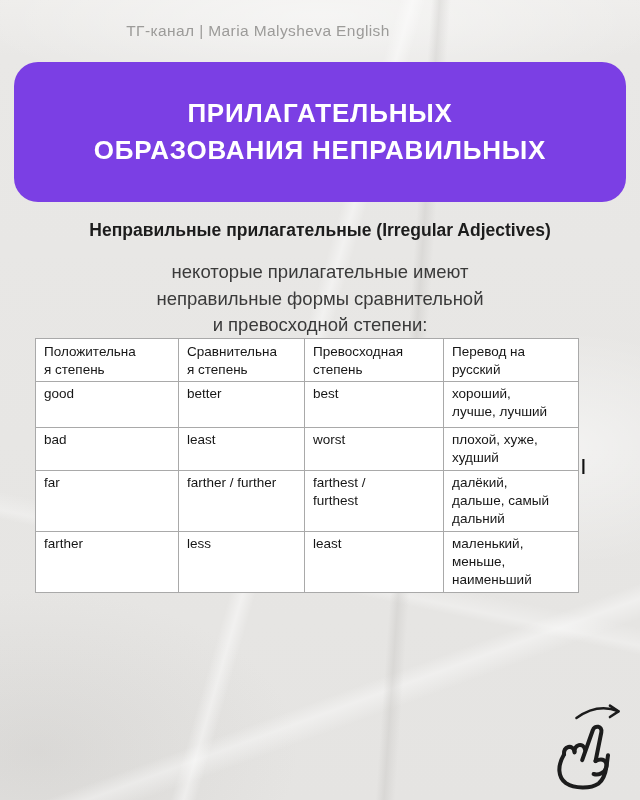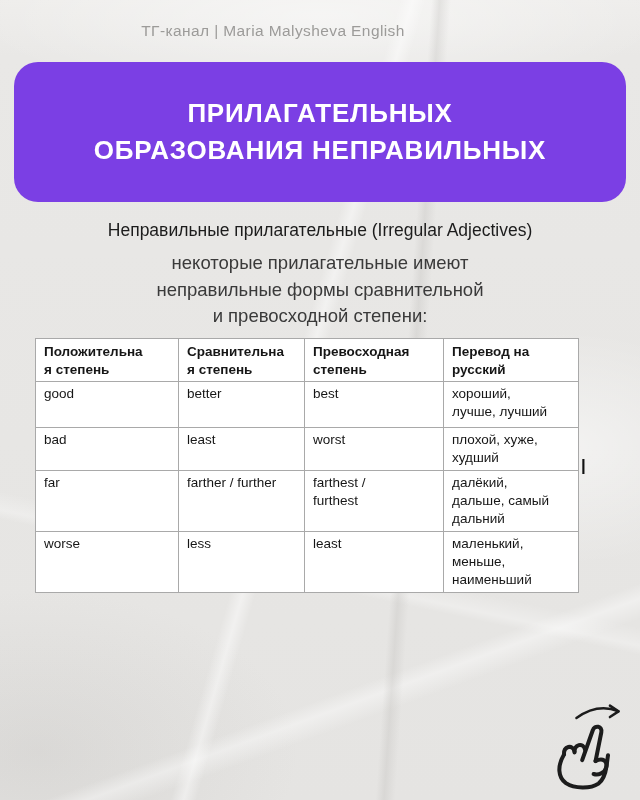--- a/index.html
+++ b/index.html
@@ -19,50 +19,50 @@
       linear-gradient(106deg,transparent 46%,rgba(255,255,255,.45) 47.5%,transparent 49%),
       linear-gradient(94deg,transparent 62%,rgba(185,183,180,.28) 63.2%,transparent 64.8%),
       linear-gradient(160deg,transparent 79%,rgba(255,255,255,.4) 80.5%,transparent 82.5%),
       linear-gradient(12deg,transparent 30%,rgba(255,255,255,.3) 31%,transparent 33%),
       radial-gradient(ellipse 300px 190px at 88% 56%,rgba(255,255,255,.5),transparent 62%),
       radial-gradient(ellipse 420px 260px at 6% 94%,rgba(176,174,171,.22),transparent 62%),
       radial-gradient(ellipse 500px 120px at 50% 2%,rgba(255,255,255,.5),transparent 70%);
   }
   .channel-header{
     position:absolute;top:22px;left:0;width:516px;
-    text-align:center;font-size:15.5px;letter-spacing:.4px;color:#9c9b99;padding-left:15px;
+    text-align:center;font-size:15.5px;letter-spacing:.4px;color:#9c9b99;
   }
   .banner{
     position:absolute;left:14px;top:62px;width:612px;height:140px;
     background:#7b3fe4;border-radius:24px;
     display:flex;flex-direction:column;justify-content:center;align-items:center;
     row-gap:2px;
   }
   .banner-line{
     color:#ffffff;font-weight:800;font-size:26px;letter-spacing:.8px;
     line-height:35px;text-align:center;
   }
   .intro{position:absolute;left:0;top:220px;width:640px;text-align:center;color:#2e2e2e;}
-  .intro-heading{font-weight:400;font-size:17.5px;color:#1c1c1c;margin-bottom:9px;}
+  .intro-heading{font-weight:700;font-size:17.5px;color:#1c1c1c;margin-bottom:18px;}
   .intro-line{font-size:18.5px;line-height:26.5px;color:#3a3a3a;}
   .grammar-table{
     position:absolute;left:35px;top:338px;
     border-collapse:collapse;table-layout:fixed;width:543px;
     background:#ffffff;
     font-size:13.5px;color:#161616;
   }
   .grammar-table th,.grammar-table td{
     border:1.5px solid #a9a9a9;
     vertical-align:top;text-align:left;
     padding:3px 6px 3px 8px;
     white-space:pre-line;
     line-height:18px;
     overflow:hidden;
   }
-  .grammar-table th{font-weight:700;line-height:17.5px;padding-top:4px;}
+  .grammar-table th{font-weight:400;line-height:17.5px;padding-top:4px;}
   .cursor-artifact{
     position:absolute;left:581px;top:457px;
     font-size:17px;font-weight:700;color:#111;line-height:17px;
   }
   .swipe-icon{position:absolute;right:10px;bottom:4px;}
 </style>
 </head>
 <body>
 
 <div class="page">
@@ -118,21 +118,21 @@
       <tr style="height:61px">
         <td>far</td>
         <td>farther / further</td>
         <td>farthest /
 furthest</td>
         <td>далёкий,
 дальше, самый
 дальний</td>
       </tr>
       <tr style="height:58px">
-        <td>worse</td>
+        <td>farther</td>
         <td>less</td>
         <td>least</td>
         <td>маленький,
 меньше,
 наименьший</td>
       </tr>
     </tbody>
   </table>
 
   <span class="cursor-artifact">|</span>

